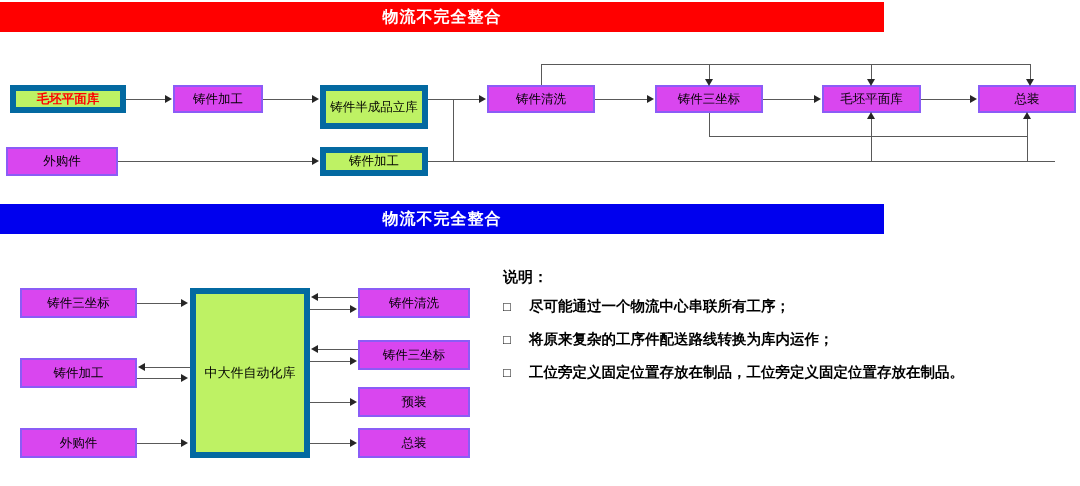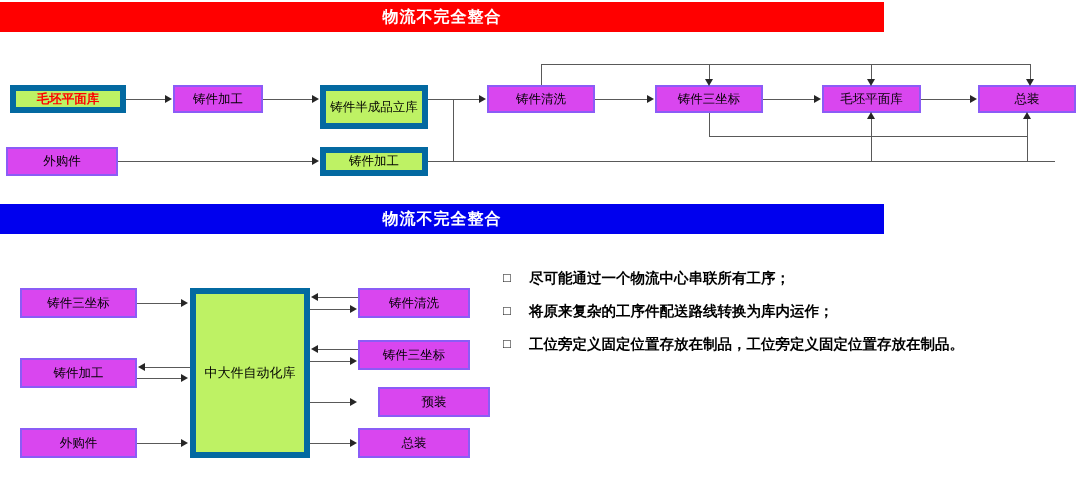--- a/index.html
+++ b/index.html
@@ -41,21 +41,21 @@
   .arrow-u{position:absolute;width:0;height:0;
     border-left:4.5px solid transparent;border-right:4.5px solid transparent;
     border-bottom:7px solid #262626;}
 
   
   #notes{position:absolute;left:503px;top:268px;width:560px;}
   #notes .note-title{font-size:15px;font-weight:bold;color:#000;margin-bottom:10px;}
   #notes .note-item{display:flex;font-size:14.5px;font-weight:bold;color:#000;
     margin-bottom:12px;line-height:1.45;}
   #notes .bullet{flex:0 0 26px;font-size:13px;line-height:1.5;}
-  #notes .note-text{flex:1;}
+  #notes .note-text{flex:1;font-family:Liberation Mono, monospace;}
 </style>
 </head>
 <body>
 
 <div class="banner" id="banner-red">
   <span>物流不完全整合</span>
 </div>
 
 <div>
 
@@ -154,21 +154,21 @@
   <div class="box" style="left:20px;top:428px;width:117px;height:30px;">
     <span>外购件</span>
   </div>
 
   <div class="box" style="left:358px;top:288px;width:112px;height:30px;">
     <span>铸件清洗</span>
   </div>
   <div class="box" style="left:358px;top:340px;width:112px;height:30px;">
     <span>铸件三坐标</span>
   </div>
-  <div class="box" style="left:358px;top:387px;width:112px;height:30px;margin-left:20px;">
+  <div class="box" style="left:358px;top:387px;width:112px;height:30px;">
     <span>预装</span>
   </div>
   <div class="box" style="left:358px;top:428px;width:112px;height:30px;">
     <span>总装</span>
   </div>
 
   <div class="h-line" style="left:137px;top:303px;width:45px;"></div>
   <div class="arrow-r" style="left:181px;top:298.5px;"></div>
 
   <div class="h-line" style="left:144px;top:367px;width:46px;"></div>
@@ -190,20 +190,21 @@
   <div class="arrow-r" style="left:350px;top:356.5px;"></div>
 
   <div class="h-line" style="left:310px;top:402px;width:41px;"></div>
   <div class="arrow-r" style="left:350px;top:397.5px;"></div>
 
   <div class="h-line" style="left:310px;top:443px;width:41px;"></div>
   <div class="arrow-r" style="left:350px;top:438.5px;"></div>
 </div>
 
 <div id="notes">
+  <div class="note-title">说明：</div>
 
   <div class="note-item">
     <span class="bullet">□</span>
     <span class="note-text">尽可能通过一个物流中心串联所有工序；</span>
   </div>
   <div class="note-item">
     <span class="bullet">□</span>
     <span class="note-text">将原来复杂的工序件配送路线转换为库内运作；</span>
   </div>
   <div class="note-item">

